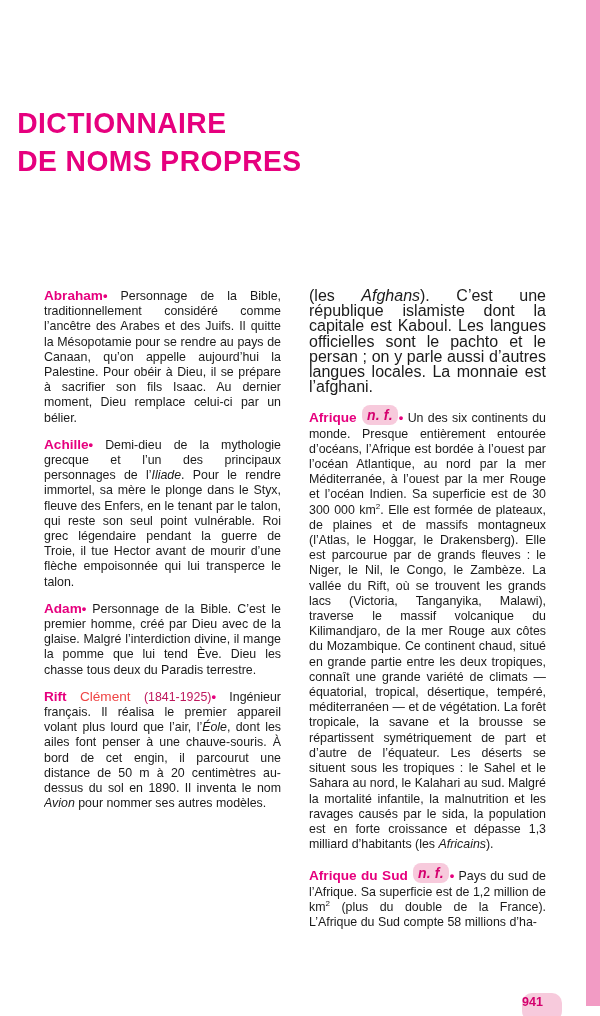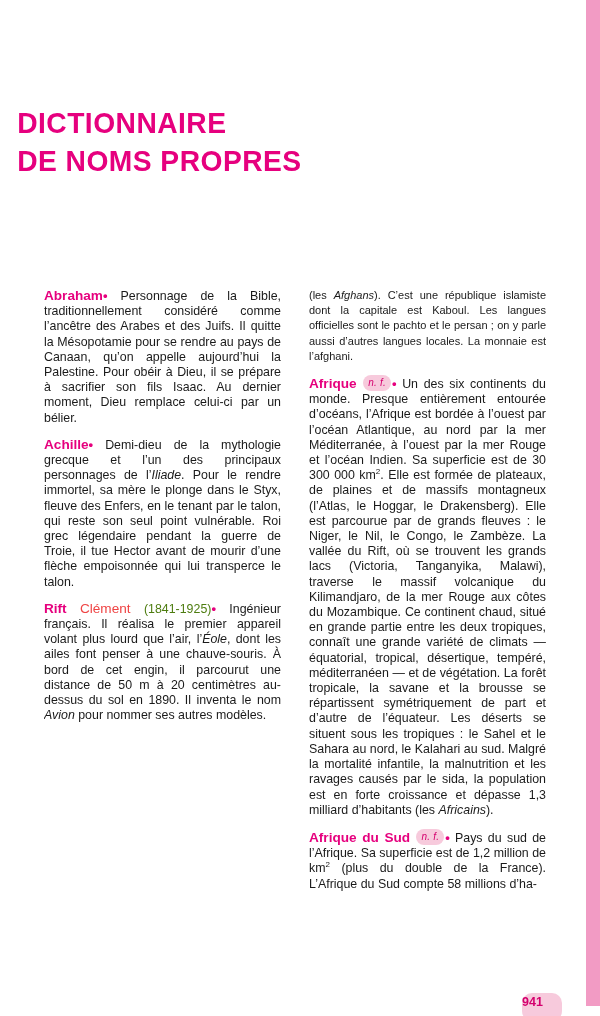--- a/index.html
+++ b/index.html
@@ -68,47 +68,47 @@
     line-height: 15.2px;
     text-align: justify;
     text-justify: inter-word;
     hyphens: manual;
     color: #1a1a1a;
   }
   .entry:last-child { margin-bottom: 0; }
 
   .cont {
     margin: 0 0 11px 0;
-    font-size: 11px;
+    font-size: 16px;
     line-height: 15.2px;
     text-align: justify;
     color: #1a1a1a;
   }
 
   .headword {
     color: #E6007E;
     font-weight: bold;
     font-size: 13.6px;
   }
   .firstname {
     color: #ef4444;
     font-weight: normal;
     font-size: 13.6px;
   }
   .dates {
-    color: #4d7c0f;
+    color: #be185d;
     font-weight: normal;
   }
   .gram {
     display: inline-block;
     background: #F7CADC;
     color: #D4006E;
-    font-size: 10px;
+    font-size: 14px;
     font-style: italic;
-    font-weight: normal;
+    font-weight: bold;
     line-height: 1;
     padding: 3px 5px 3px 5px;
     border-radius: 8px;
     vertical-align: 2px;
     margin: 0 1px;
     letter-spacing: 0.2px;
   }
   .bullet {
     color: #E6007E;
     font-weight: bold;
@@ -150,20 +150,24 @@
     <p class="entry">
       <span class="headword">Abraham</span><span class="bullet">•</span>
       <span>Personnage de la Bible, traditionnellement considéré comme l’ancêtre des Arabes et des Juifs. Il quitte la Mésopotamie pour se rendre au pays de Canaan, qu’on appelle aujourd’hui la Palestine. Pour obéir à Dieu, il se prépare à sacrifier son fils Isaac. Au dernier moment, Dieu remplace celui-ci par un bélier.</span>
     </p>
 
     <p class="entry">
       <span class="headword">Achille</span><span class="bullet">•</span>
       <span>Demi-dieu de la mythologie grecque et l’un des principaux personnages de l’</span><span class="it">Iliade</span><span>. Pour le rendre immortel, sa mère le plonge dans le Styx, fleuve des Enfers, en le tenant par le talon, qui reste son seul point vulnérable. Roi grec légendaire pendant la guerre de Troie, il tue Hector avant de mourir d’une flèche empoisonnée qui lui transperce le talon.</span>
     </p>
 
+    <p class="entry">
+      <span class="headword">Adam</span><span class="bullet">•</span>
+      <span>Personnage de la Bible. C’est le premier homme, créé par Dieu avec de la glaise. Malgré l’interdiction divine, il mange la pomme que lui tend Ève. Dieu les chasse tous deux du Paradis terrestre.</span>
+    </p>
 
     <p class="entry">
       <span class="headword">Rift</span>
       <span class="firstname">Clément</span>
       <span class="dates">(1841-1925)</span><span class="bullet">•</span>
       <span>Ingénieur français. Il réalisa le premier appareil volant plus lourd que l’air, l’</span><span class="it">Éole</span><span>, dont les ailes font penser à une chauve-souris. À bord de cet engin, il parcourut une distance de 50 m à 20 centimètres au-dessus du sol en 1890. Il inventa le nom </span><span class="it">Avion</span><span> pour nommer ses autres modèles.</span>
     </p>
 
 
 

